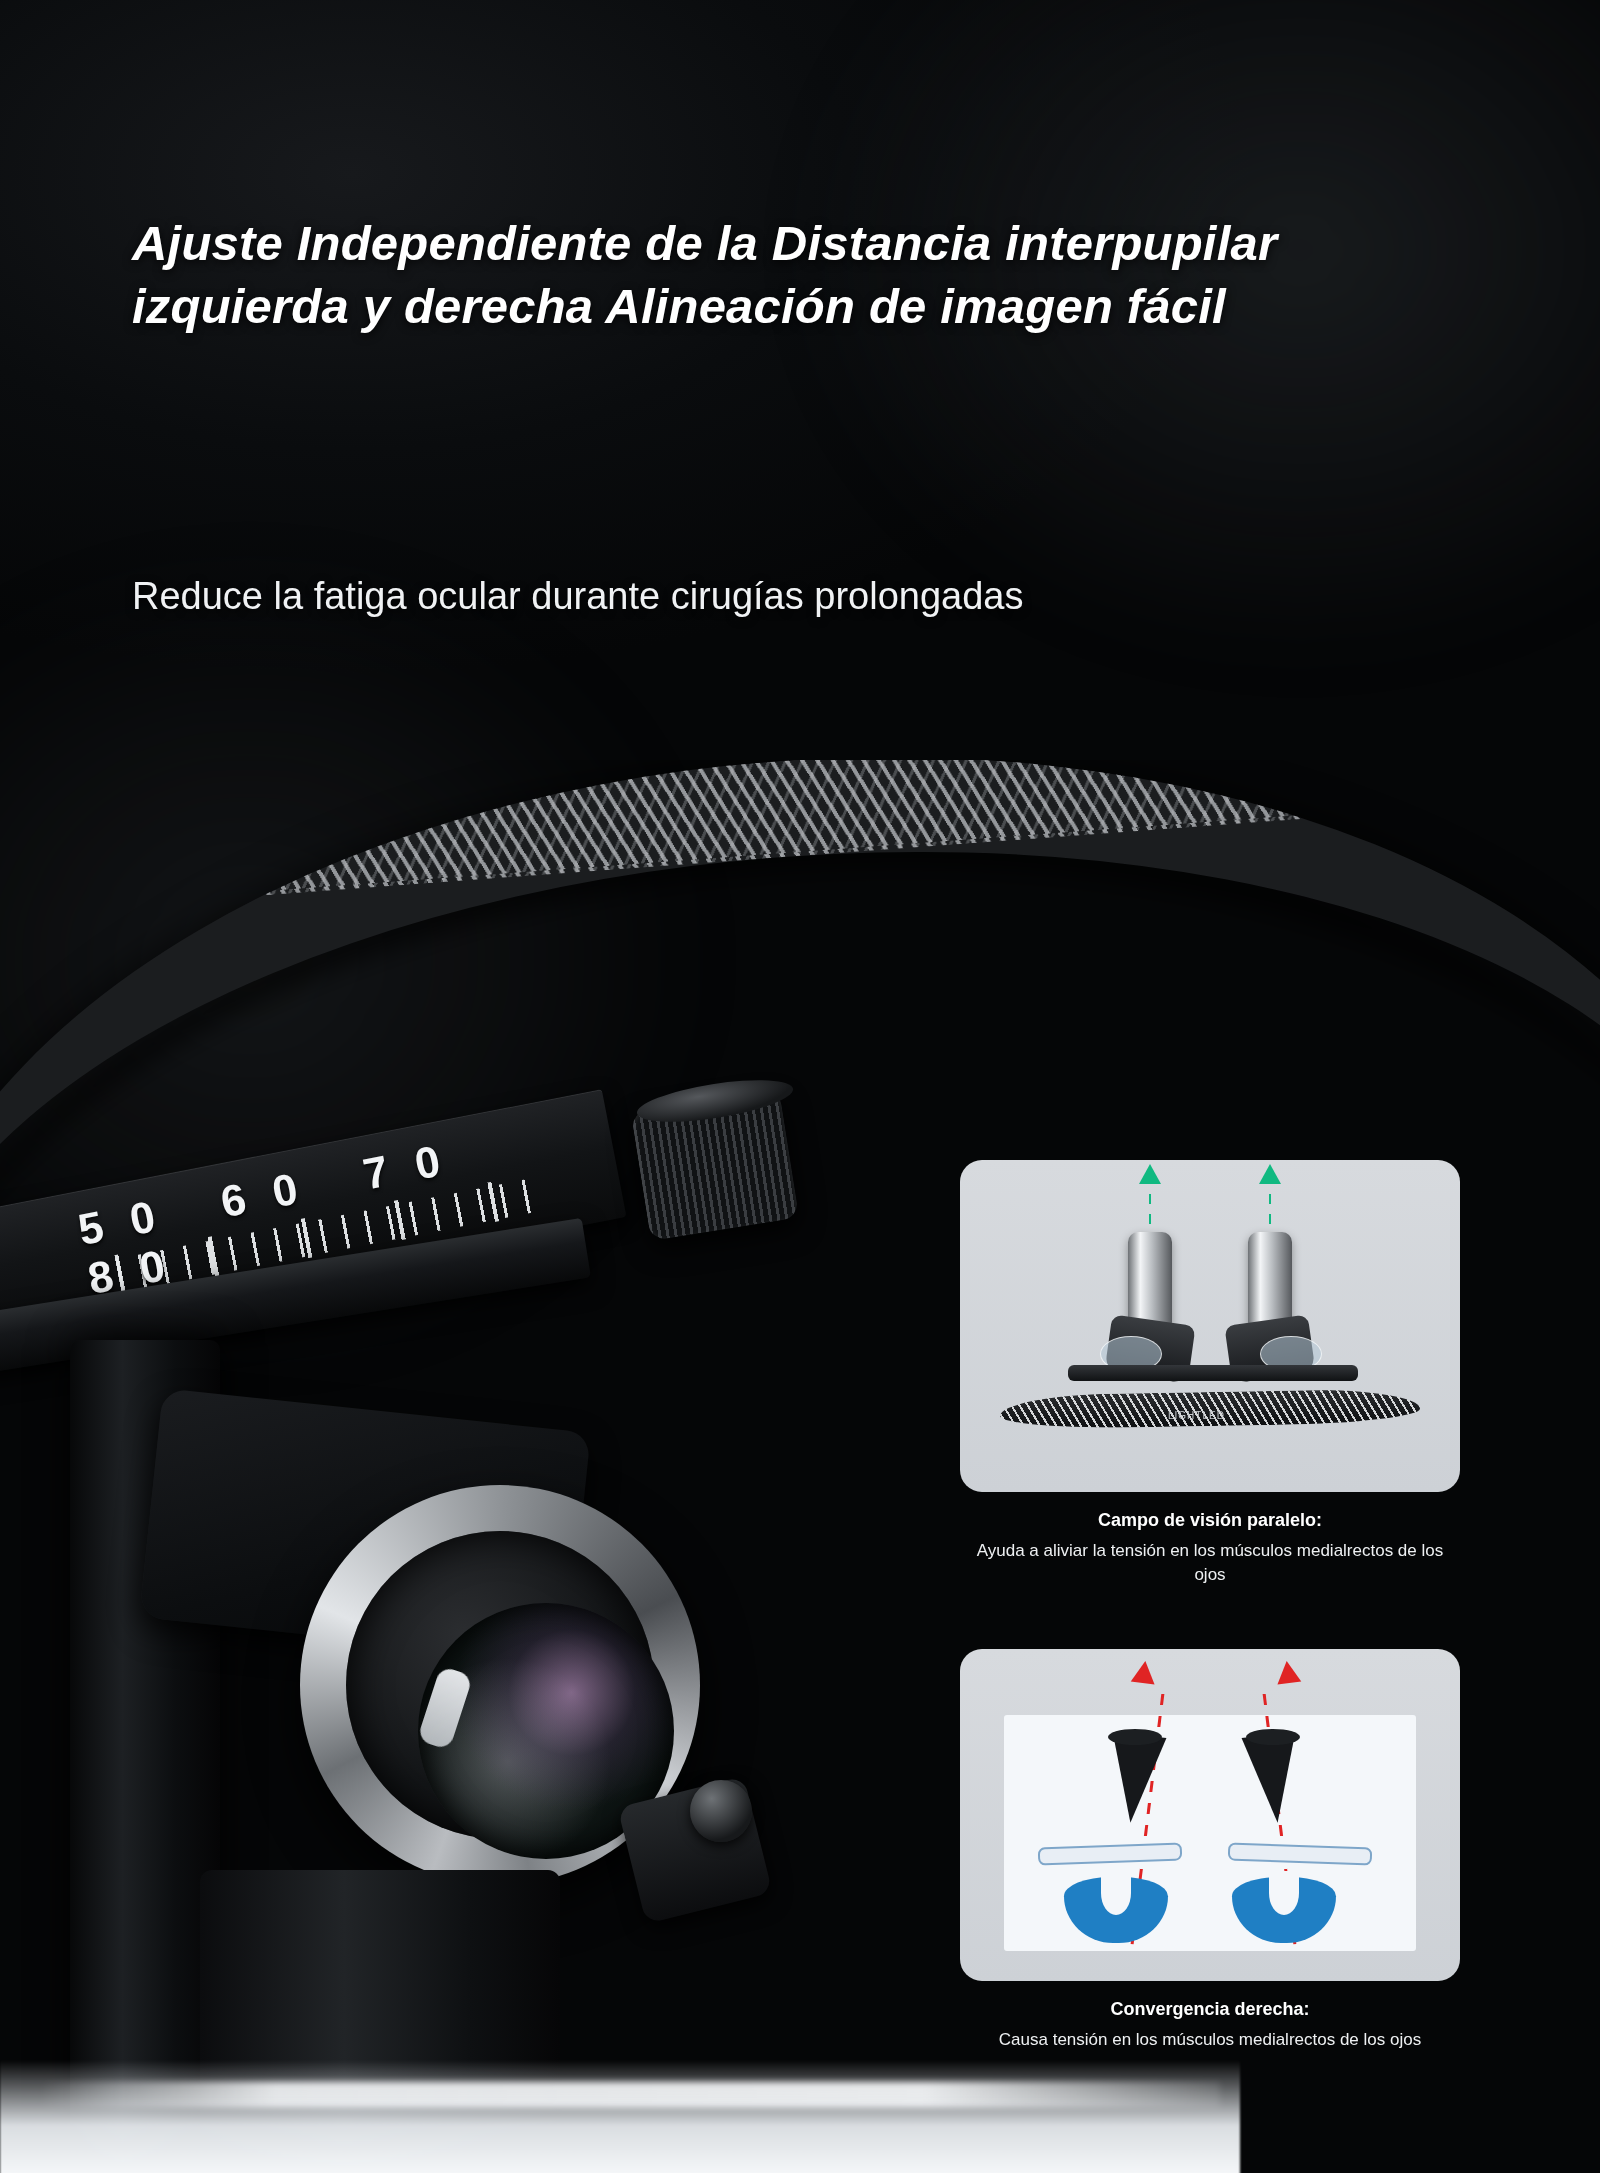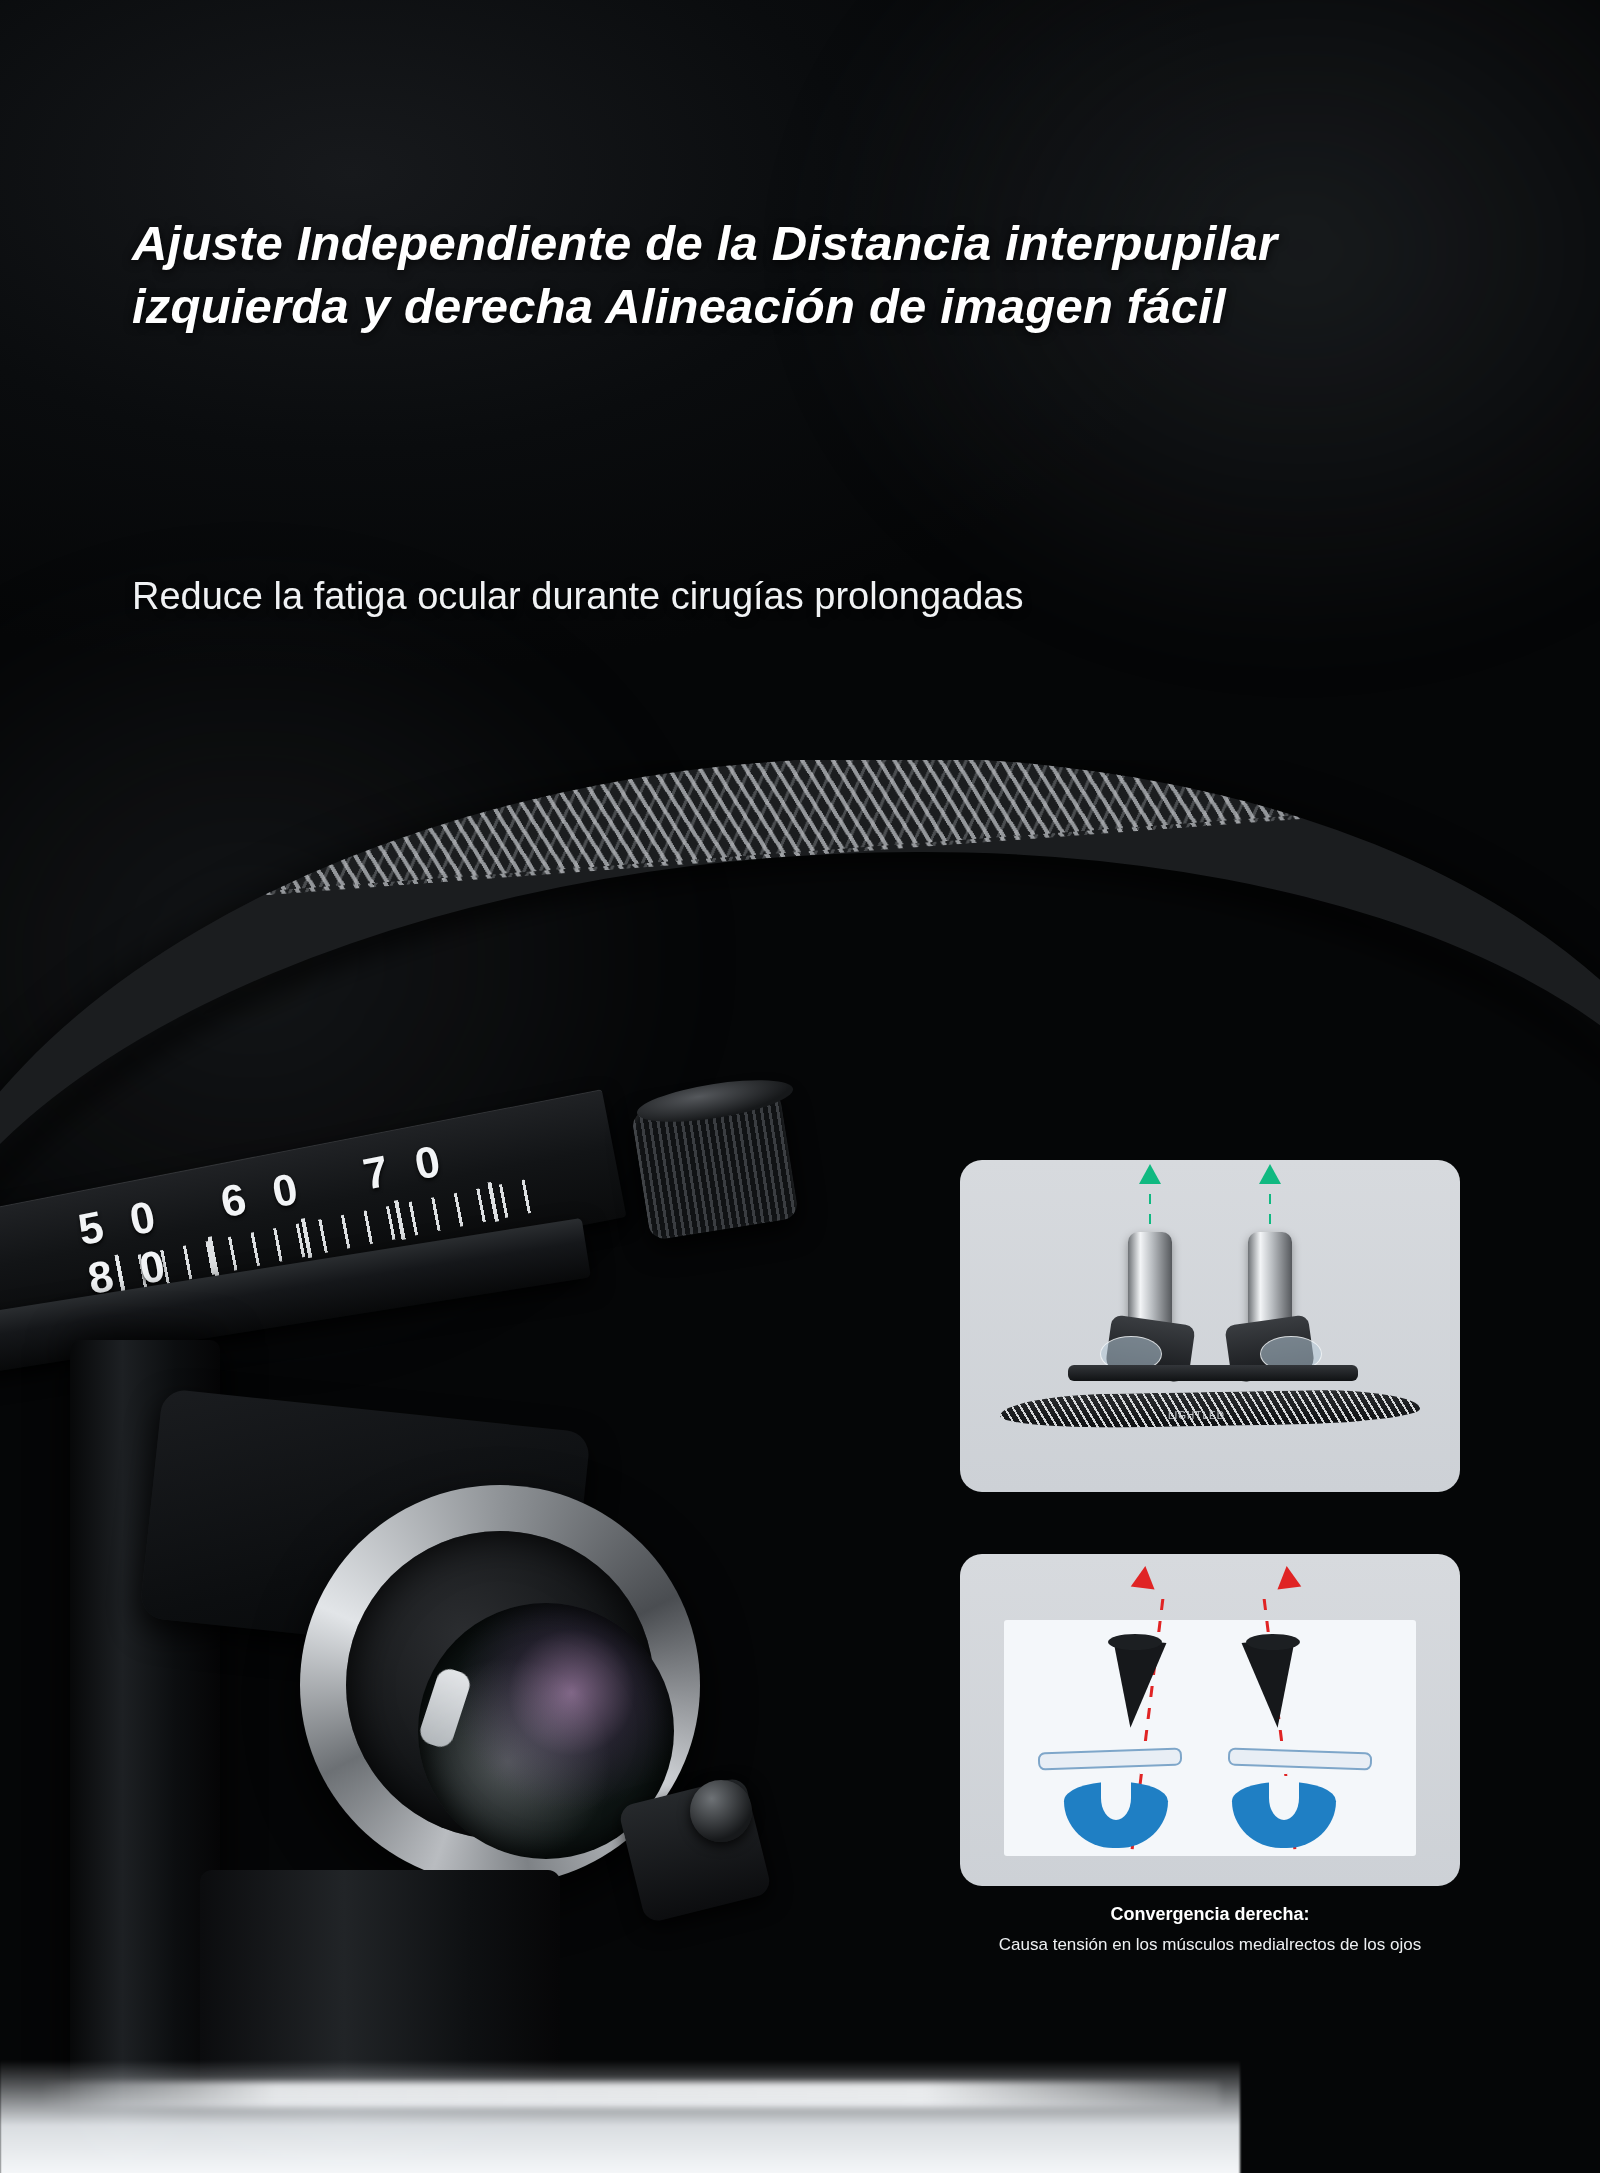--- a/index.html
+++ b/index.html
@@ -572,20 +572,24 @@
         <div class="f1-head right"></div>
         <div class="f1-cyl left"></div>
         <div class="f1-cyl right"></div>
         <div class="f1-base left"></div>
         <div class="f1-base right"></div>
         <div class="f1-glass left"></div>
         <div class="f1-glass right"></div>
         <div class="f1-bar"></div>
         <div class="f1-band"></div>
         <div class="f1-label">LIGHTLED</div>
+      </div>
+      <div class="card-caption">
+        <div class="card-title">Campo de visión paralelo:</div>
+        <div class="card-desc">Ayuda a aliviar la tensión en los músculos medialrectos de los ojos</div>
       </div>
     </div>
 
     <div class="card">
       <div class="card-figure">
         <div class="f2-plate"></div>
         <div class="f2-dash left"></div>
         <div class="f2-dash right"></div>
         <div class="f2-head left"></div>
         <div class="f2-head right"></div>

